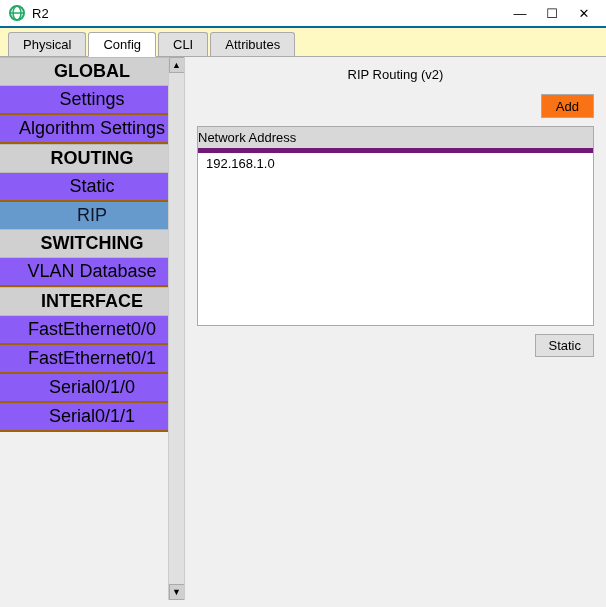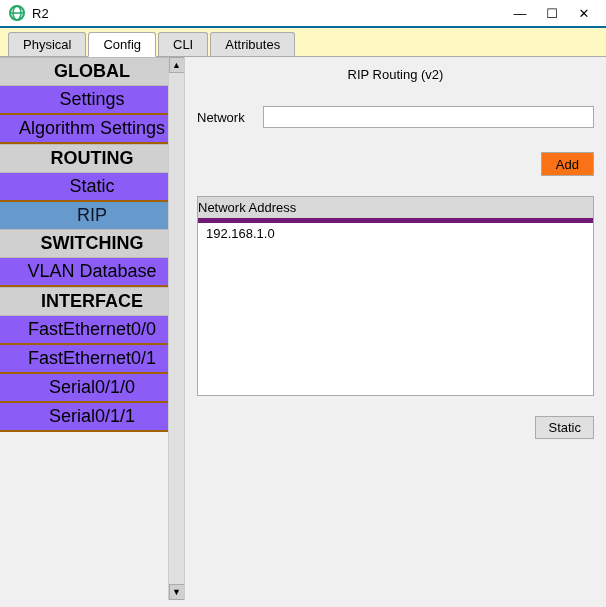--- a/index.html
+++ b/index.html
@@ -131,21 +131,21 @@
       cursor: pointer;
       font-size: 9px;
     }
 
     
     .right-panel {
       flex: 1;
       padding: 10px 12px;
       display: flex;
       flex-direction: column;
-      gap: 20px;
+      gap: 8px;
       overflow: hidden;
     }
 
     
     .rip-title {
       text-align: center;
       font-size: 13px;
       margin-bottom: 4px;
     }
 
@@ -263,24 +263,20 @@
     <div style="position:absolute;right:0;top:0;width:16px;height:100%;background:#e0e0e0;border-left:1px solid #ccc;display:flex;flex-direction:column;justify-content:space-between;align-items:center;">
       <div class="scroll-arrow">▲</div>
       <div class="scroll-arrow">▼</div>
     </div>
   </div>
 
   <div class="right-panel">
 
     <div class="rip-title">RIP Routing (v2)</div>
 
-    <div class="network-row">
-      <span class="network-label">Network</span>
-      <input class="network-input" type="text" style="">
-    </div>
 
     <div style="display:flex;justify-content:flex-end;">
       <button class="add-btn">Add</button>
     </div>
 
     <div class="network-table-container">
       <div class="network-table-header">Network Address</div>
       <div class="network-table-row">192.168.1.0</div>
     </div>
 

